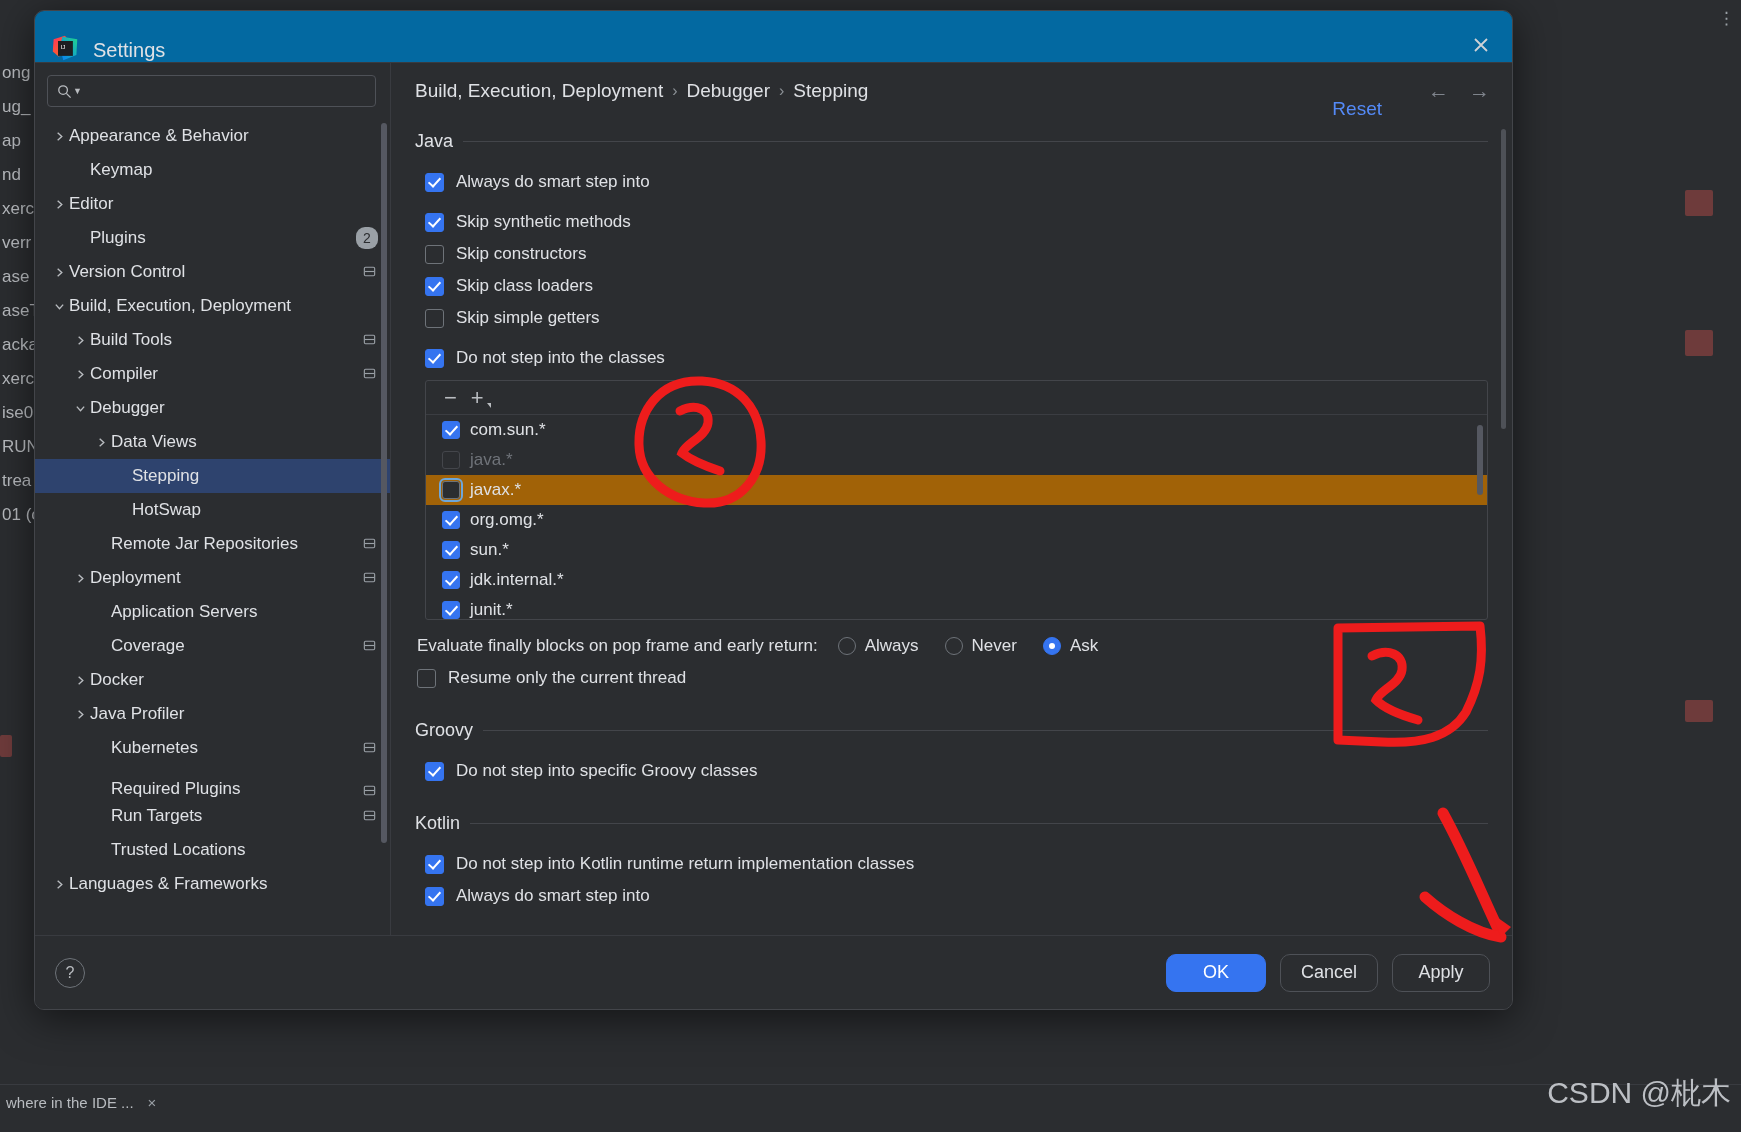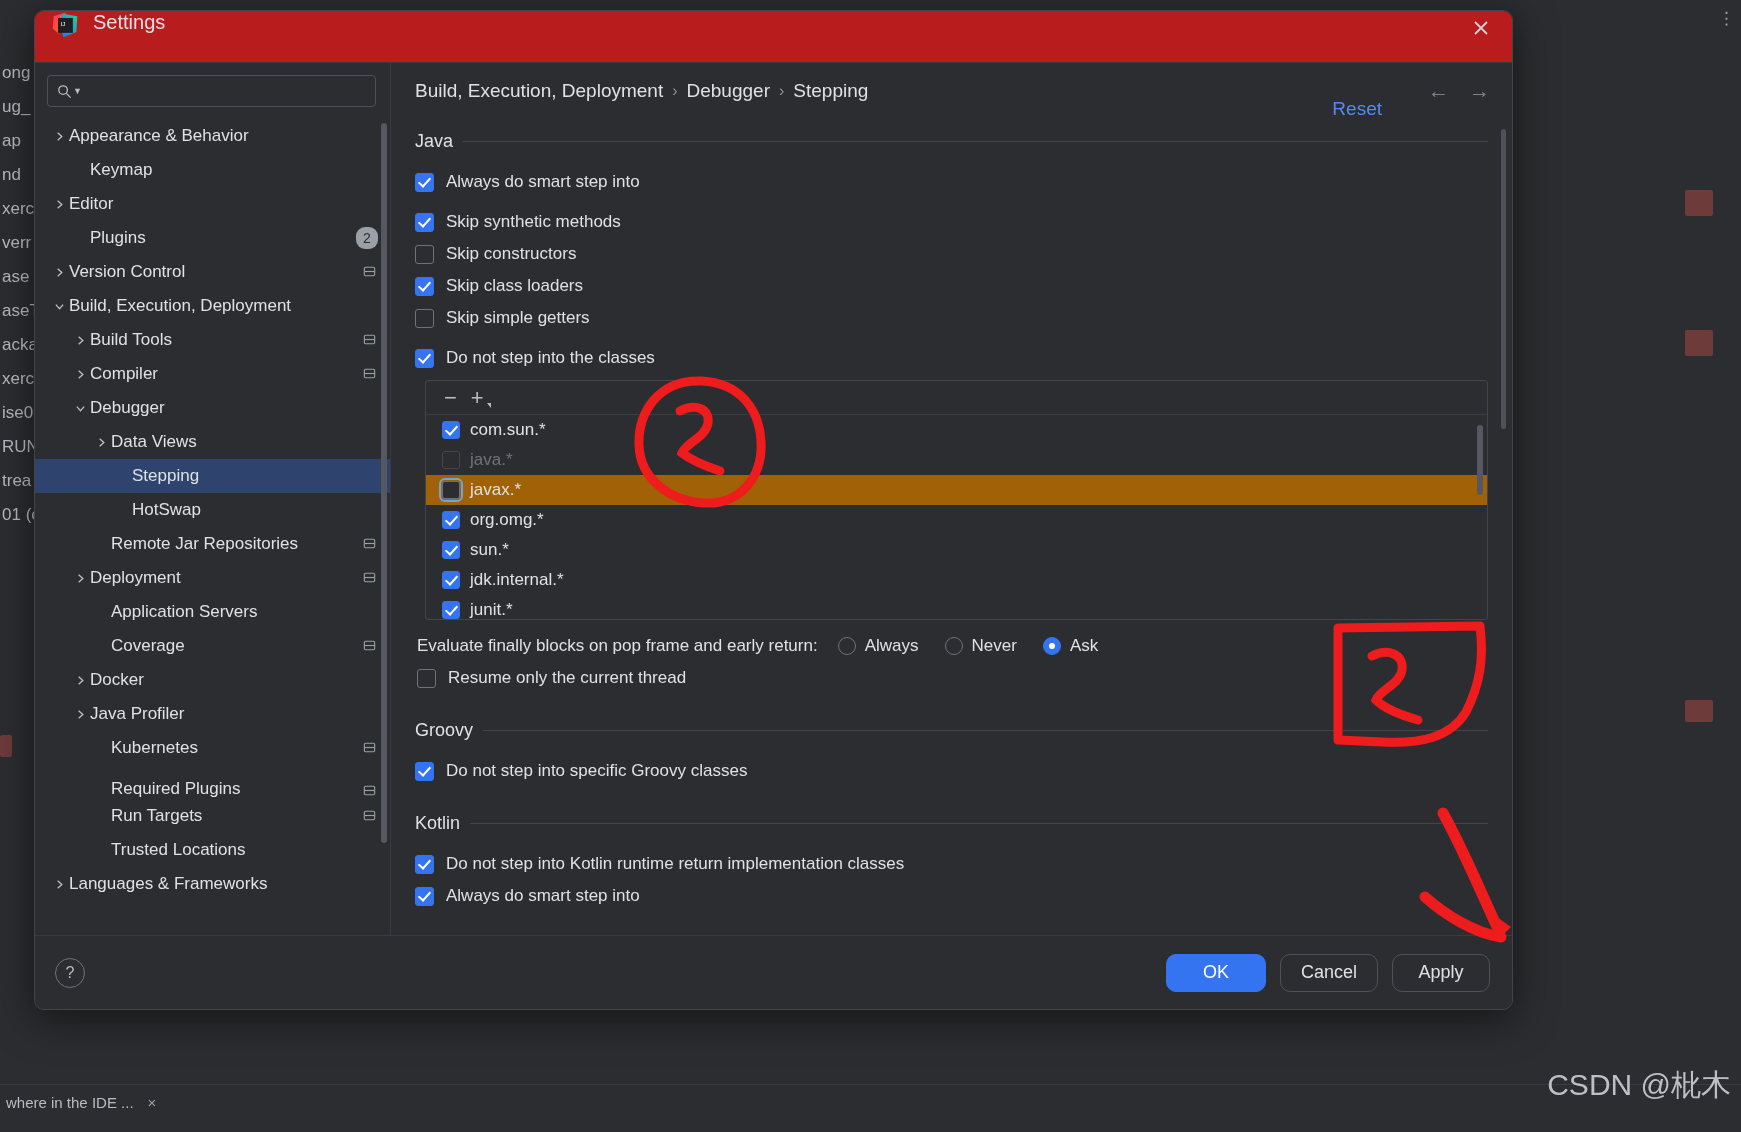--- a/index.html
+++ b/index.html
@@ -44,22 +44,22 @@
     width: 1479px; height: 1e3px;
     height: 1000px;
     background: #2b2d30;
     border: 1px solid #43454a;
     border-radius: 10px;
     display: flex; flex-direction: column;
     box-shadow: 0 8px 40px rgba(0,0,0,.55);
     overflow: hidden;
   }
   .titlebar {
-    height: 52px; display: flex; align-items: flex-start;
-    padding: 0 14px 0 16px; background: #b91c1c;
+    height: 52px; display: flex; align-items: flex-end;
+    padding: 0 14px 0 16px; background: #0369a1;
     border-bottom: 1px solid #393b40;
     flex: none;
   }
   .logo { width: 28px; height: 28px; margin-right: 14px; flex: none; }
   .title { color: #dfe1e5; font-size: 20px; }
   .titlebar .spacer { flex: 1; }
   .close-btn {
     width: 34px; height: 34px; display: flex; align-items: center; justify-content: center;
     color: #cfd2d6; cursor: pointer; border-radius: 4px;
   }
@@ -122,21 +122,21 @@
     position: absolute; right: 6px; top: 10px; width: 5px; height: 300px;
     background: #4e5157; border-radius: 3px;
   }
 
   .group-head {
     display: flex; align-items: center; gap: 10px;
     color: #dfe1e5; font-size: 18px; margin: 12px 0 14px 0;
   }
   .group-head .line { flex: 1; height: 1px; background: #43454a; }
 
-  .cb-row { display: flex; align-items: center; height: 32px; }
+  .cb-row { display: flex; align-items: center; height: 32px; margin-left: 10px; }
   .cb-row.gap { margin-top: 8px; }
   .cb {
     width: 19px; height: 19px; border-radius: 3px; flex: none;
     border: 1px solid #6e7379; background: #2b2d30; margin-right: 12px;
     display: flex; align-items: center; justify-content: center;
   }
   .cb.on { background: #3574f0; border-color: #3574f0; }
   .cb.on::after {
     content: ""; width: 5px; height: 10px; margin-top: -2px;
     border: solid #fff; border-width: 0 2px 2px 0; transform: rotate(42deg);
@@ -199,21 +199,21 @@
     height: 38px; min-width: 98px; border-radius: 10px; border: 1px solid #4e5157;
     background: #2b2d30; color: #dfe1e5; font-size: 18px; cursor: pointer;
     display: flex; align-items: center; justify-content: center; padding: 0 18px;
     margin-left: 14px; font-family: "Liberation Sans", sans-serif;
   }
   .btn.primary { background: #3574f0; border-color: #3574f0; color: #fff; min-width: 100px; }
 
   
   .annot { position: absolute; pointer-events: none; }
   .watermark {
-    position: absolute; right: 10px; bottom: 26px;
+    position: absolute; right: 10px; bottom: 18px;
     color: #c9ccd1; font-size: 30px; opacity: .92;
     font-family: "Liberation Sans", sans-serif; white-space: nowrap;
   }
 </style>
 </head>
 <body>
 
 <div id="root">
 
   <div class="ide-bg"></div>

